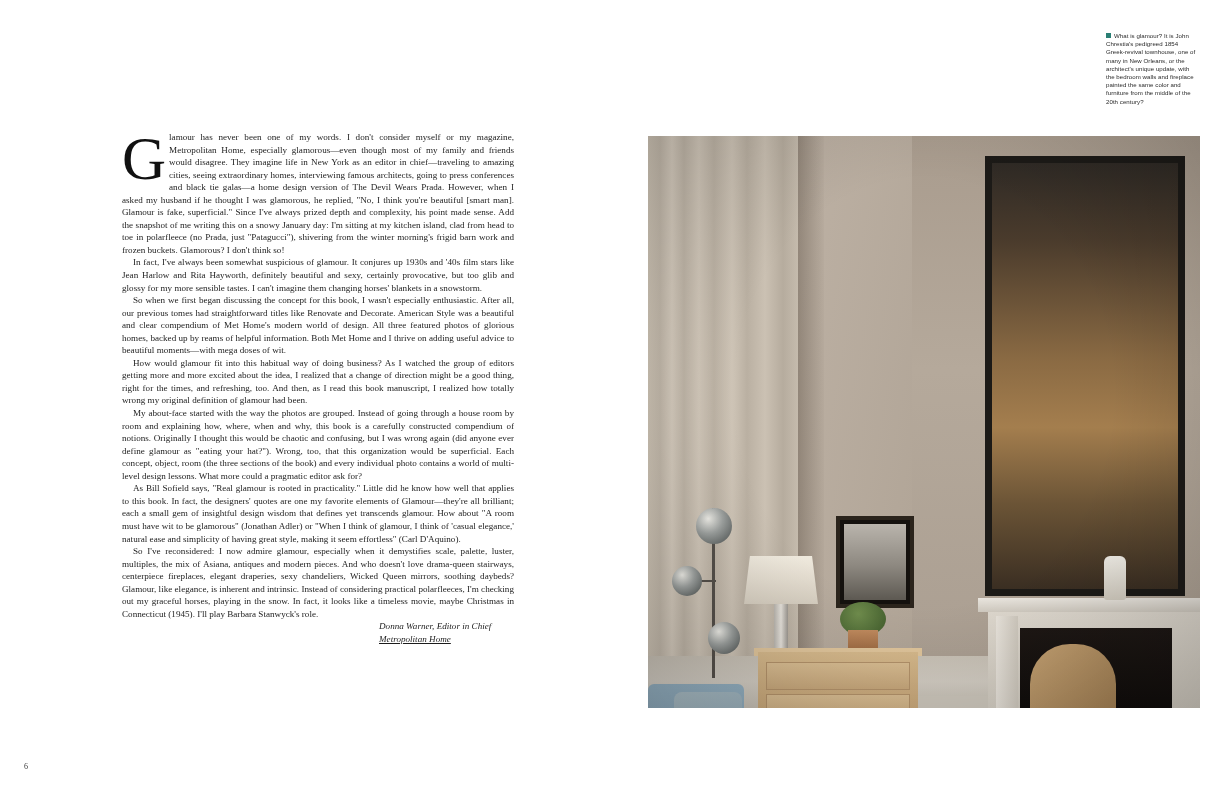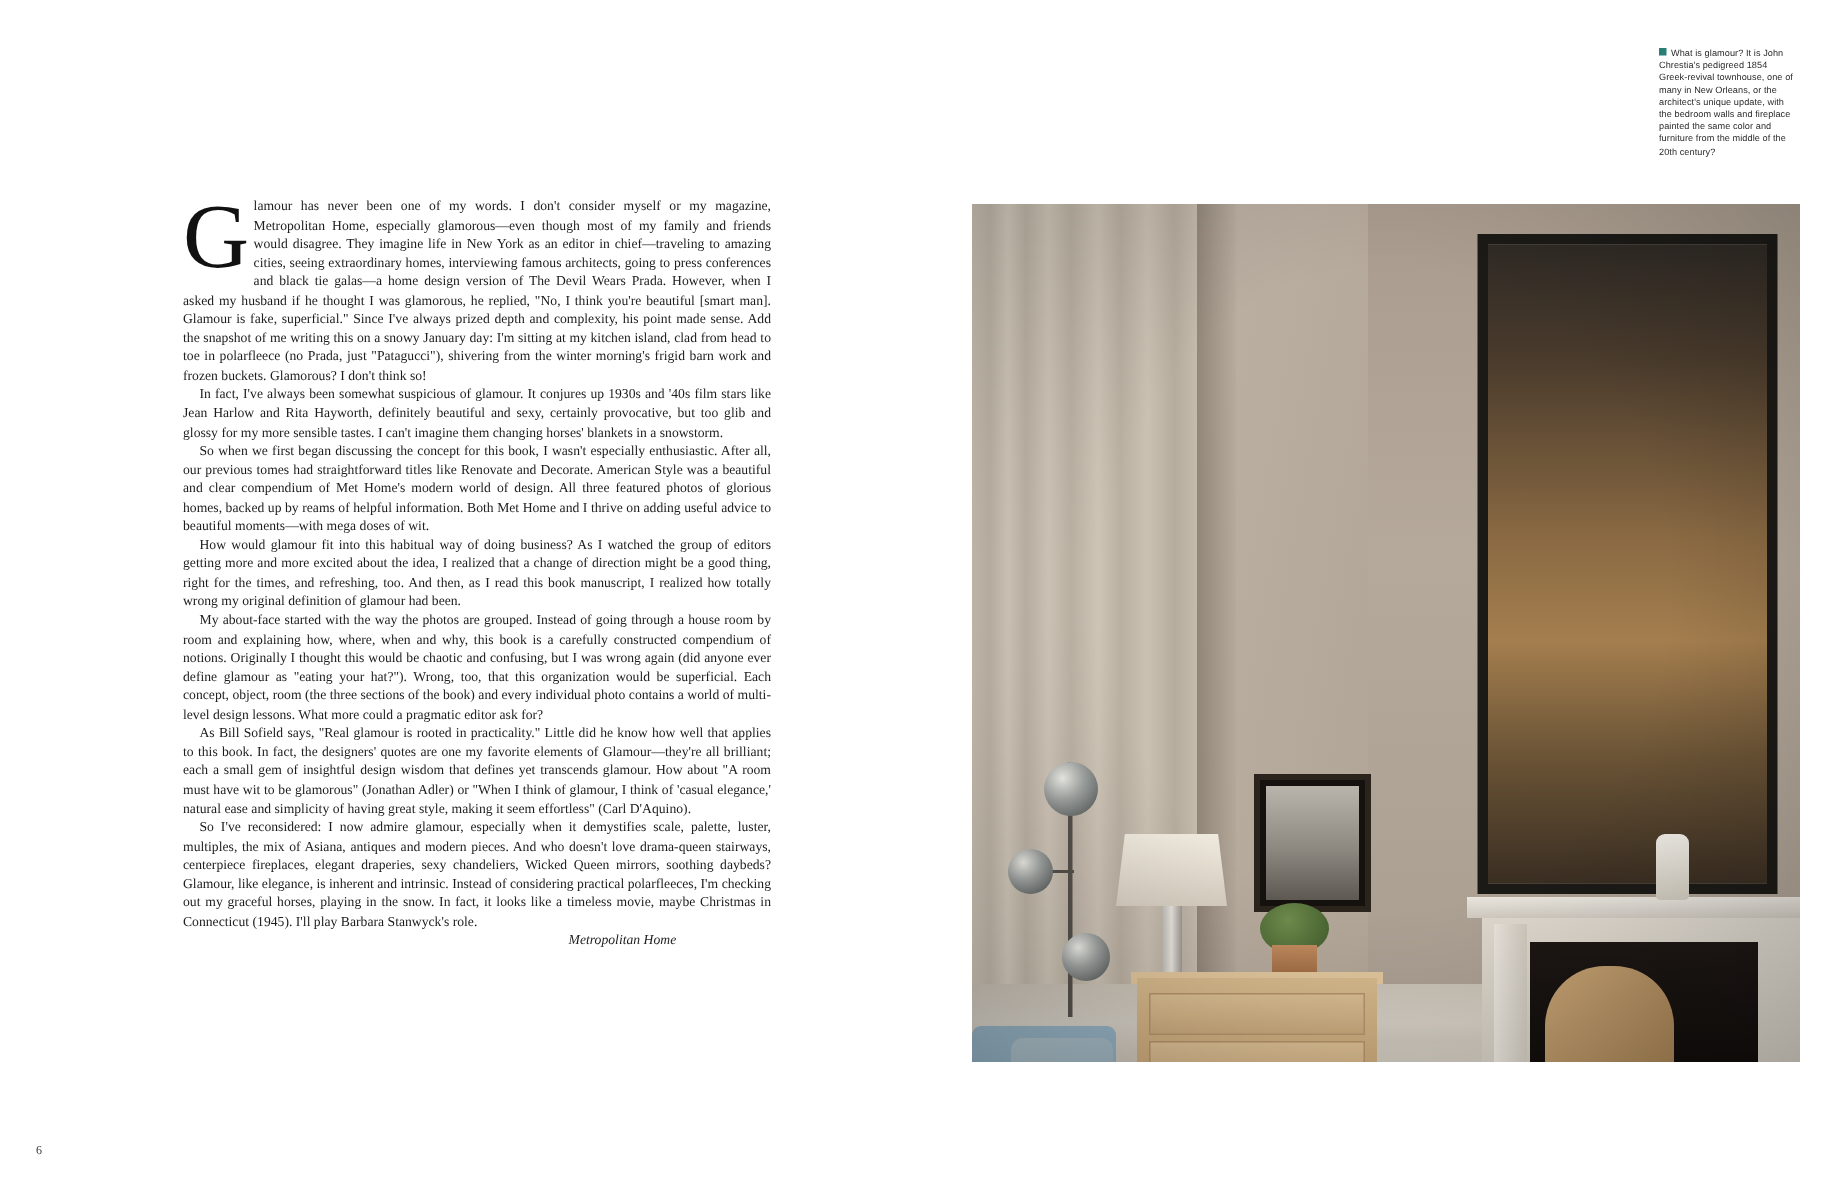--- a/index.html
+++ b/index.html
@@ -257,21 +257,22 @@
 <div class="article">
   <p class="first">
     <span class="dropcap">G</span><span>lamour has never been one of my words. I don't consider myself or my magazine, Metropolitan Home, especially glamorous—even though most of my family and friends would disagree.  They imagine life in New York as an editor in chief—traveling to amazing cities, seeing extraordinary homes, interviewing famous architects, going to press conferences and black tie galas—a home design version of The Devil Wears Prada. However, when I asked my husband if he thought I was glamorous, he replied, "No, I think you're beautiful [smart man]. Glamour is fake, superficial." Since I've always prized depth and complexity, his point made sense. Add the snapshot of me writing this on a snowy January day: I'm sitting at my kitchen island, clad from head to toe in polarfleece (no Prada, just "Patagucci"), shivering from the winter morning's frigid barn work and frozen buckets. Glamorous? I don't think so!</span>
   </p>
   <p>In fact, I've always been somewhat suspicious of glamour. It conjures up 1930s and '40s film stars like Jean Harlow and Rita Hayworth, definitely beautiful and sexy, certainly provocative, but too glib and glossy for my more sensible tastes.  I can't imagine them changing horses' blankets in a snowstorm.</p>
   <p>So when we first began discussing the concept for this book, I wasn't especially enthusiastic. After all, our previous tomes had straightforward titles like Renovate and Decorate. American Style was a beautiful and clear compendium of Met Home's modern world of design. All three featured photos of glorious homes, backed up by reams of helpful information. Both Met Home and I thrive on adding useful advice to beautiful moments—with mega doses of wit.</p>
   <p>How would glamour fit into this habitual way of doing business? As I watched the group of editors getting more and more excited about the idea, I realized that a change of direction might be a good thing, right for the times, and refreshing, too. And then, as I read this book manuscript, I realized how totally wrong my original definition of glamour had been.</p>
   <p>My about-face started with the way the photos are grouped. Instead of going through a house room by room and explaining how, where, when and why, this book is a carefully constructed compendium of notions. Originally I thought this would be chaotic and confusing, but I was wrong again (did anyone ever define glamour as "eating your hat?").  Wrong, too, that this organization would be superficial. Each concept, object, room (the three sections of the book) and every individual photo contains a world of multi-level design lessons. What more could a pragmatic editor ask for?</p>
   <p>As Bill Sofield says, "Real glamour is rooted in practicality." Little did he know how well that applies to this book. In fact, the designers' quotes are one my favorite elements of Glamour—they're all brilliant; each a small gem of insightful design wisdom that defines yet transcends glamour. How about "A room must have wit to be glamorous" (Jonathan Adler) or "When I think of glamour, I think of 'casual elegance,' natural ease and simplicity of having great style, making it seem effortless" (Carl D'Aquino).</p>
   <p>So I've reconsidered: I now admire glamour, especially when it demystifies scale, palette, luster, multiples, the mix of Asiana, antiques and modern pieces. And who doesn't love drama-queen stairways, centerpiece fireplaces, elegant draperies, sexy chandeliers, Wicked Queen mirrors, soothing daybeds? Glamour, like elegance, is inherent and intrinsic. Instead of considering practical polarfleeces, I'm checking out my graceful horses, playing in the snow. In fact, it looks like a timeless movie, maybe Christmas in Connecticut (1945). I'll play Barbara Stanwyck's role.</p>
-  <p class="signature" style="margin-top:0;">Metropolitan Home</p>
+  <p class="signature">Donna Warner, Editor in Chief</p>
+  <p class="signature" style="margin-top:0;text-decoration:underline;">Metropolitan Home</p>
 </div>
 
 <div class="folio">6</div>
 
 <div class="photo">
   <div class="ph wall-left"></div>
   <div class="ph wall-right"></div>
   <div class="ph curtain"></div>
   <div class="ph curtain-shadow"></div>
   <div class="ph painting"></div>

